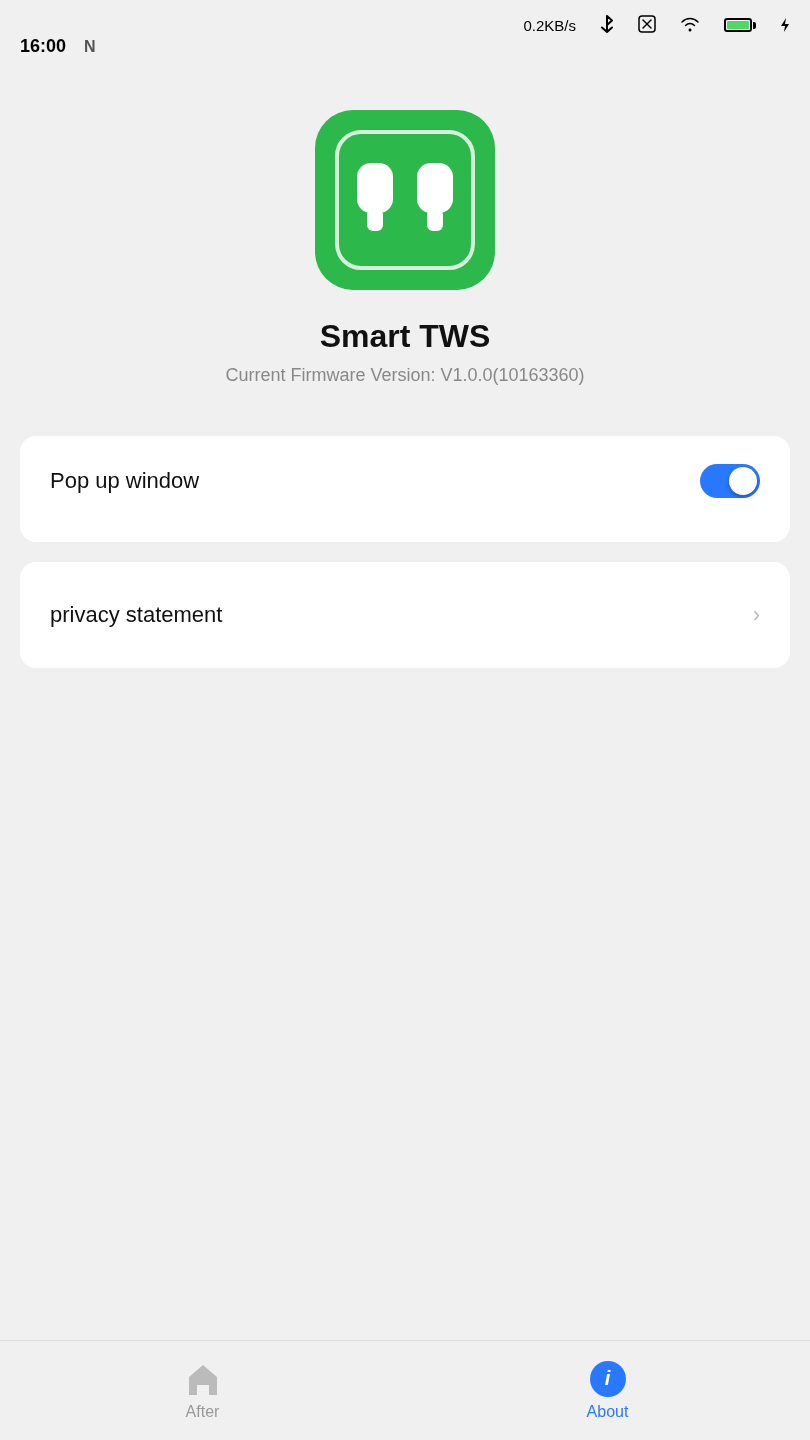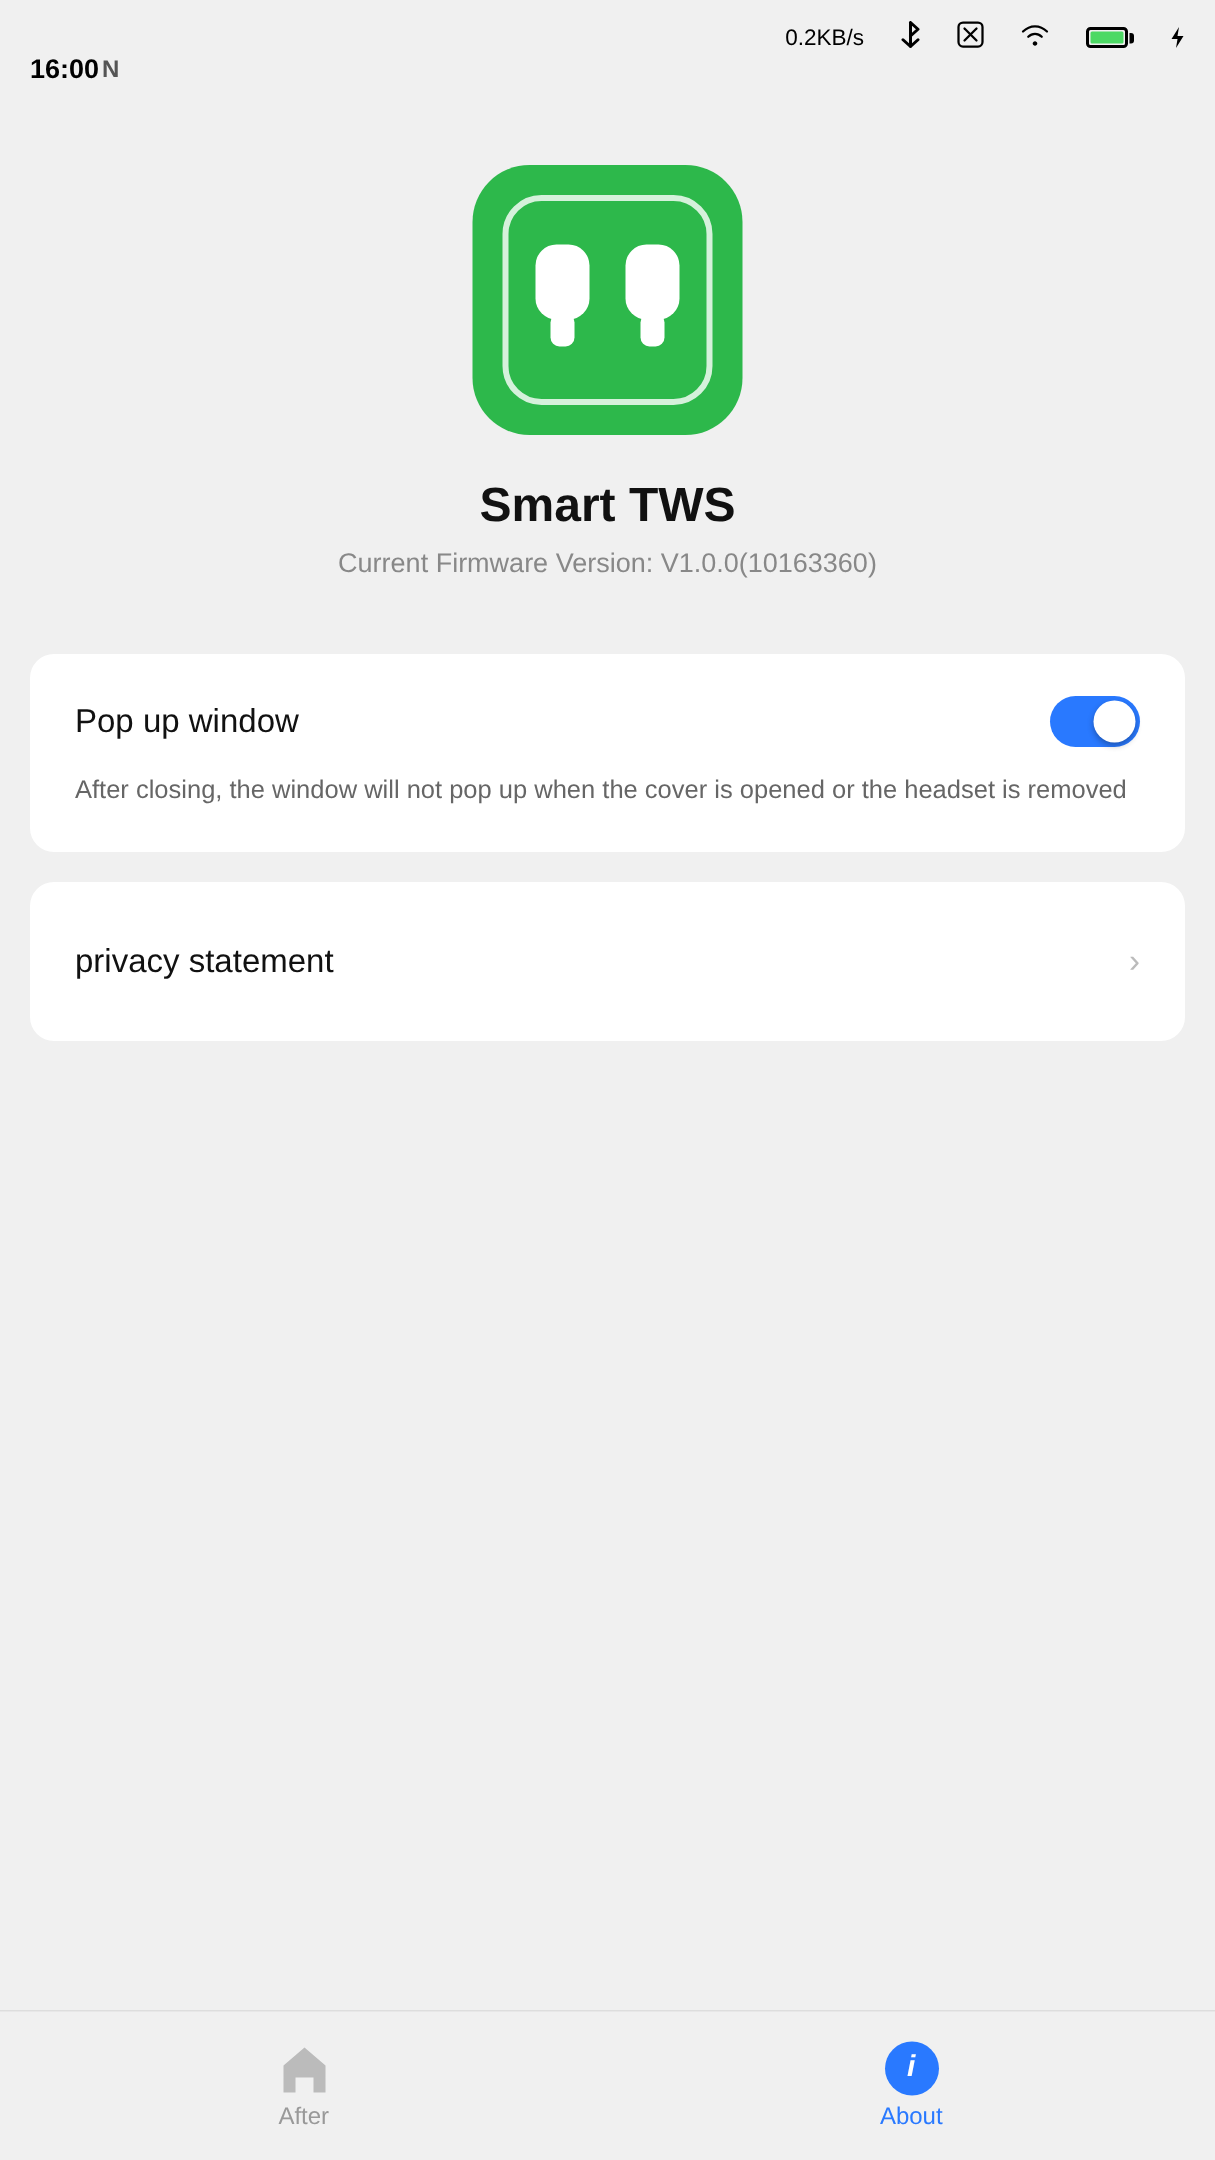--- a/index.html
+++ b/index.html
@@ -23,21 +23,21 @@
       height: 50px;
       background: #f0f0f0;
     }
 
     .status-left {
       font-size: 18px;
       font-weight: 600;
       color: #000;
       display: flex;
       align-items: center;
-      gap: 2px;
+      gap: 18px;
       margin-top: 43px;
     }
 
     .status-right {
       display: flex;
       align-items: center;
       gap: 24px;
       font-size: 15px;
       color: #000;
     }
@@ -313,21 +313,20 @@
   <div class="app-name">Smart TWS</div>
   <div class="firmware-version">Current Firmware Version: V1.0.0(10163360)</div>
 
   <div class="card popup-card">
     <div class="toggle-row">
       <span class="toggle-label">Pop up window</span>
       <div class="toggle-switch">
         <div class="toggle-knob"></div>
       </div>
     </div>
-    <div class="toggle-description">After closing, the window will not pop up when the cover is opened or the headset is removed</div>
   </div>
 
   <div class="card privacy-card">
     <div class="privacy-row">
       <span class="privacy-label">privacy statement</span>
       <span class="chevron-icon">›</span>
     </div>
   </div>
 
 </div>

